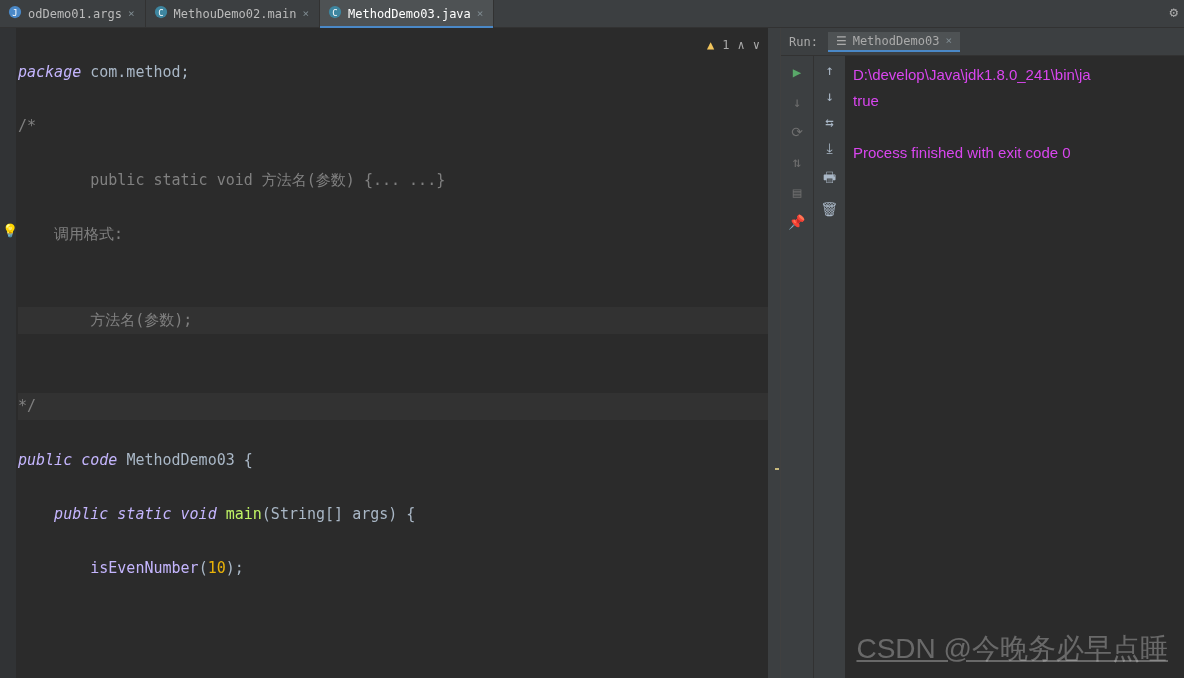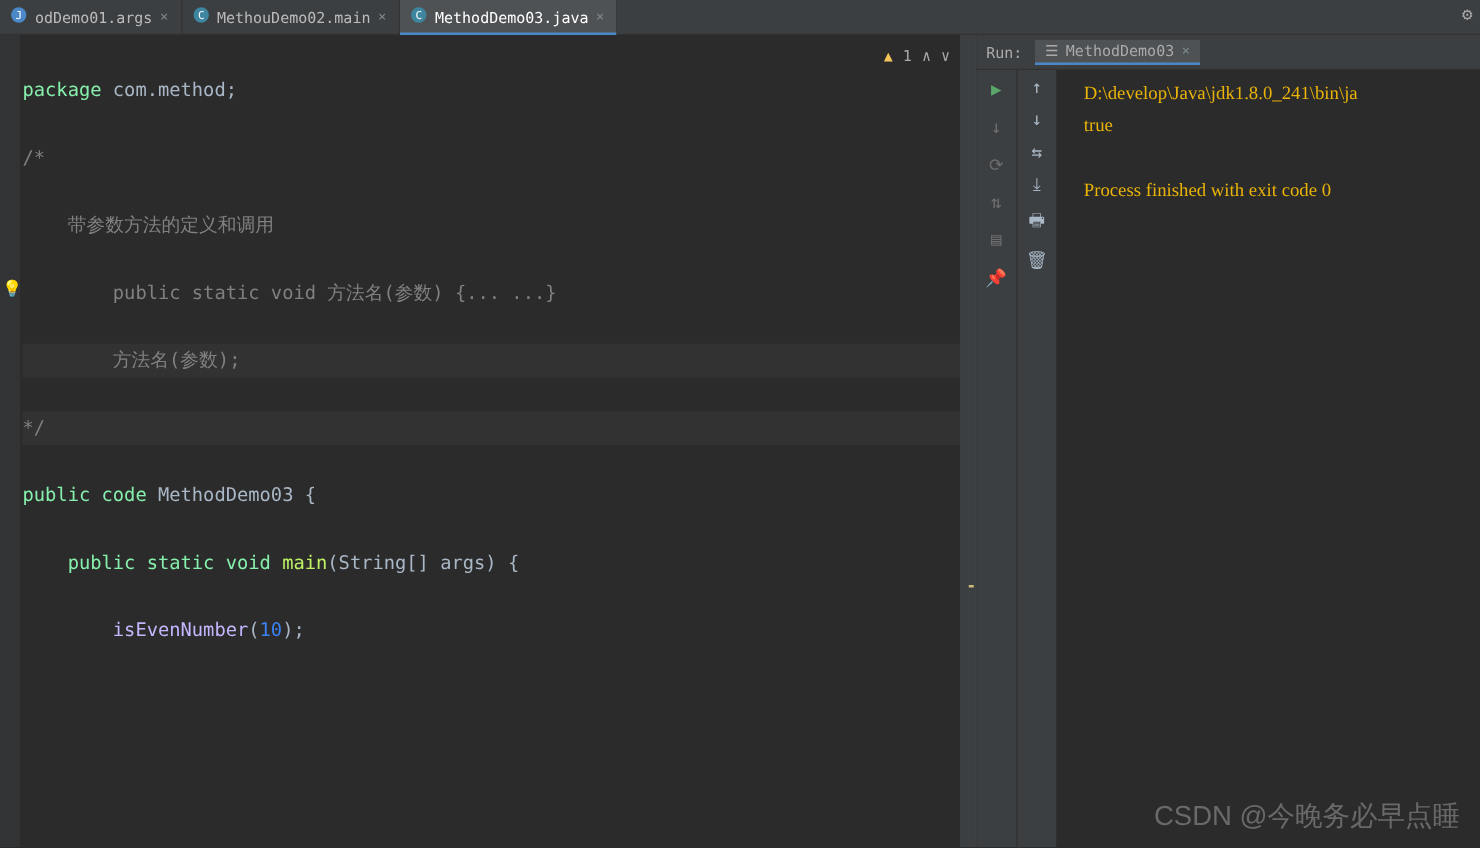--- a/index.html
+++ b/index.html
@@ -65,27 +65,27 @@
 .code {
   flex:1;
   padding:4px 0 0 2px;
   line-height:27px;
   white-space:pre;
   font-family:"Consolas","Monaco",monospace;
   font-size:15px;
   position:relative;
 }
 .code .line { display:block; }
-.k { color:#86efac; }
+.k { color:#c4b5fd;font-style:italic; }
 .c { color:#808080; }
-.num { color:#3b82f6; }
+.num { color:#eab308; }
 .fn { color:#bef264; }
 .fnc { color:#c4b5fd; }
 .p { color:#a9b7c6; }
-.cur-line { background:#323232; }
+.cur-line { background:#323232;margin-top:32px; }
 .warn-bar {
   position:absolute;
   top:4px; right:8px;
   display:flex;
   align-items:center;
   gap:8px;
   color:#a9a9a9;
   font-size:12px;
 }
 .warn-bar .tri { color:#f2c55c; }
@@ -144,40 +144,40 @@
   display:flex;
   flex-direction:column;
   align-items:center;
   padding-top:6px;
   gap:10px;
   border-left:1px solid #323232;
 }
 .run-out {
   flex:1;
   padding:6px 8px;
-  font-family:Liberation Serif, serif;
+  font-family:Liberation Sans, sans-serif;
   font-size:15px;
   line-height:26px;
-  color:#eab308;
+  color:#d946ef;
   white-space:pre;
-  margin-left:14px;
 }
 .run-gear {
   position:absolute;
   top:4px; right:6px;
   color:#aaa;
   font-size:14px;
 }
 .watermark {
   position:absolute;
   bottom:10px; right:16px;
   color:rgba(220,220,220,0.35);
-  font-size:22px;
+  font-size:28px;
   font-family:sans-serif;
   pointer-events:none;
+  text-decoration:underline;
 }
 .mid-marker {
   position:absolute;
   right:0; top:0; bottom:0;
   width:6px;
 }
 .mid-marker .m {
   position:absolute;
   right:1px;
   width:4px; height:2px;
@@ -216,22 +216,22 @@
 
 <div class="content">
 
   <div class="editor-pane">
     <div class="gutter">
       <span class="bulb" style="top:195px">💡</span>
     </div>
     <div class="code">
 <span class="line"><span class="k">package</span><span class="p"> com.method;</span></span>
 <span class="line"><span class="c">/*</span></span>
-<span class="line"><span class="c">    带参数方法的定义和调用</span></span>
 <span class="line"><span class="c">        public static void </span><span class="c">方法名(参数) {... ...}</span></span>
+<span class="line"><span class="c">    调用格式:</span></span>
 <span class="line cur-line"><span class="c">        方法名(参数);</span></span>
 <span class="line cur-line"><span class="c">*/</span></span>
 <span class="line"><span class="k">public code </span><span class="p">MethodDemo03 {</span></span>
 <span class="line"><span class="k">    public static void </span><span class="fn">main</span><span class="p">(String[] args) {</span></span>
 <span class="line"><span>        </span><span class="fnc">isEvenNumber</span><span class="p">(</span><span class="num">10</span><span class="p">);</span></span>
 
 
 
 
 

